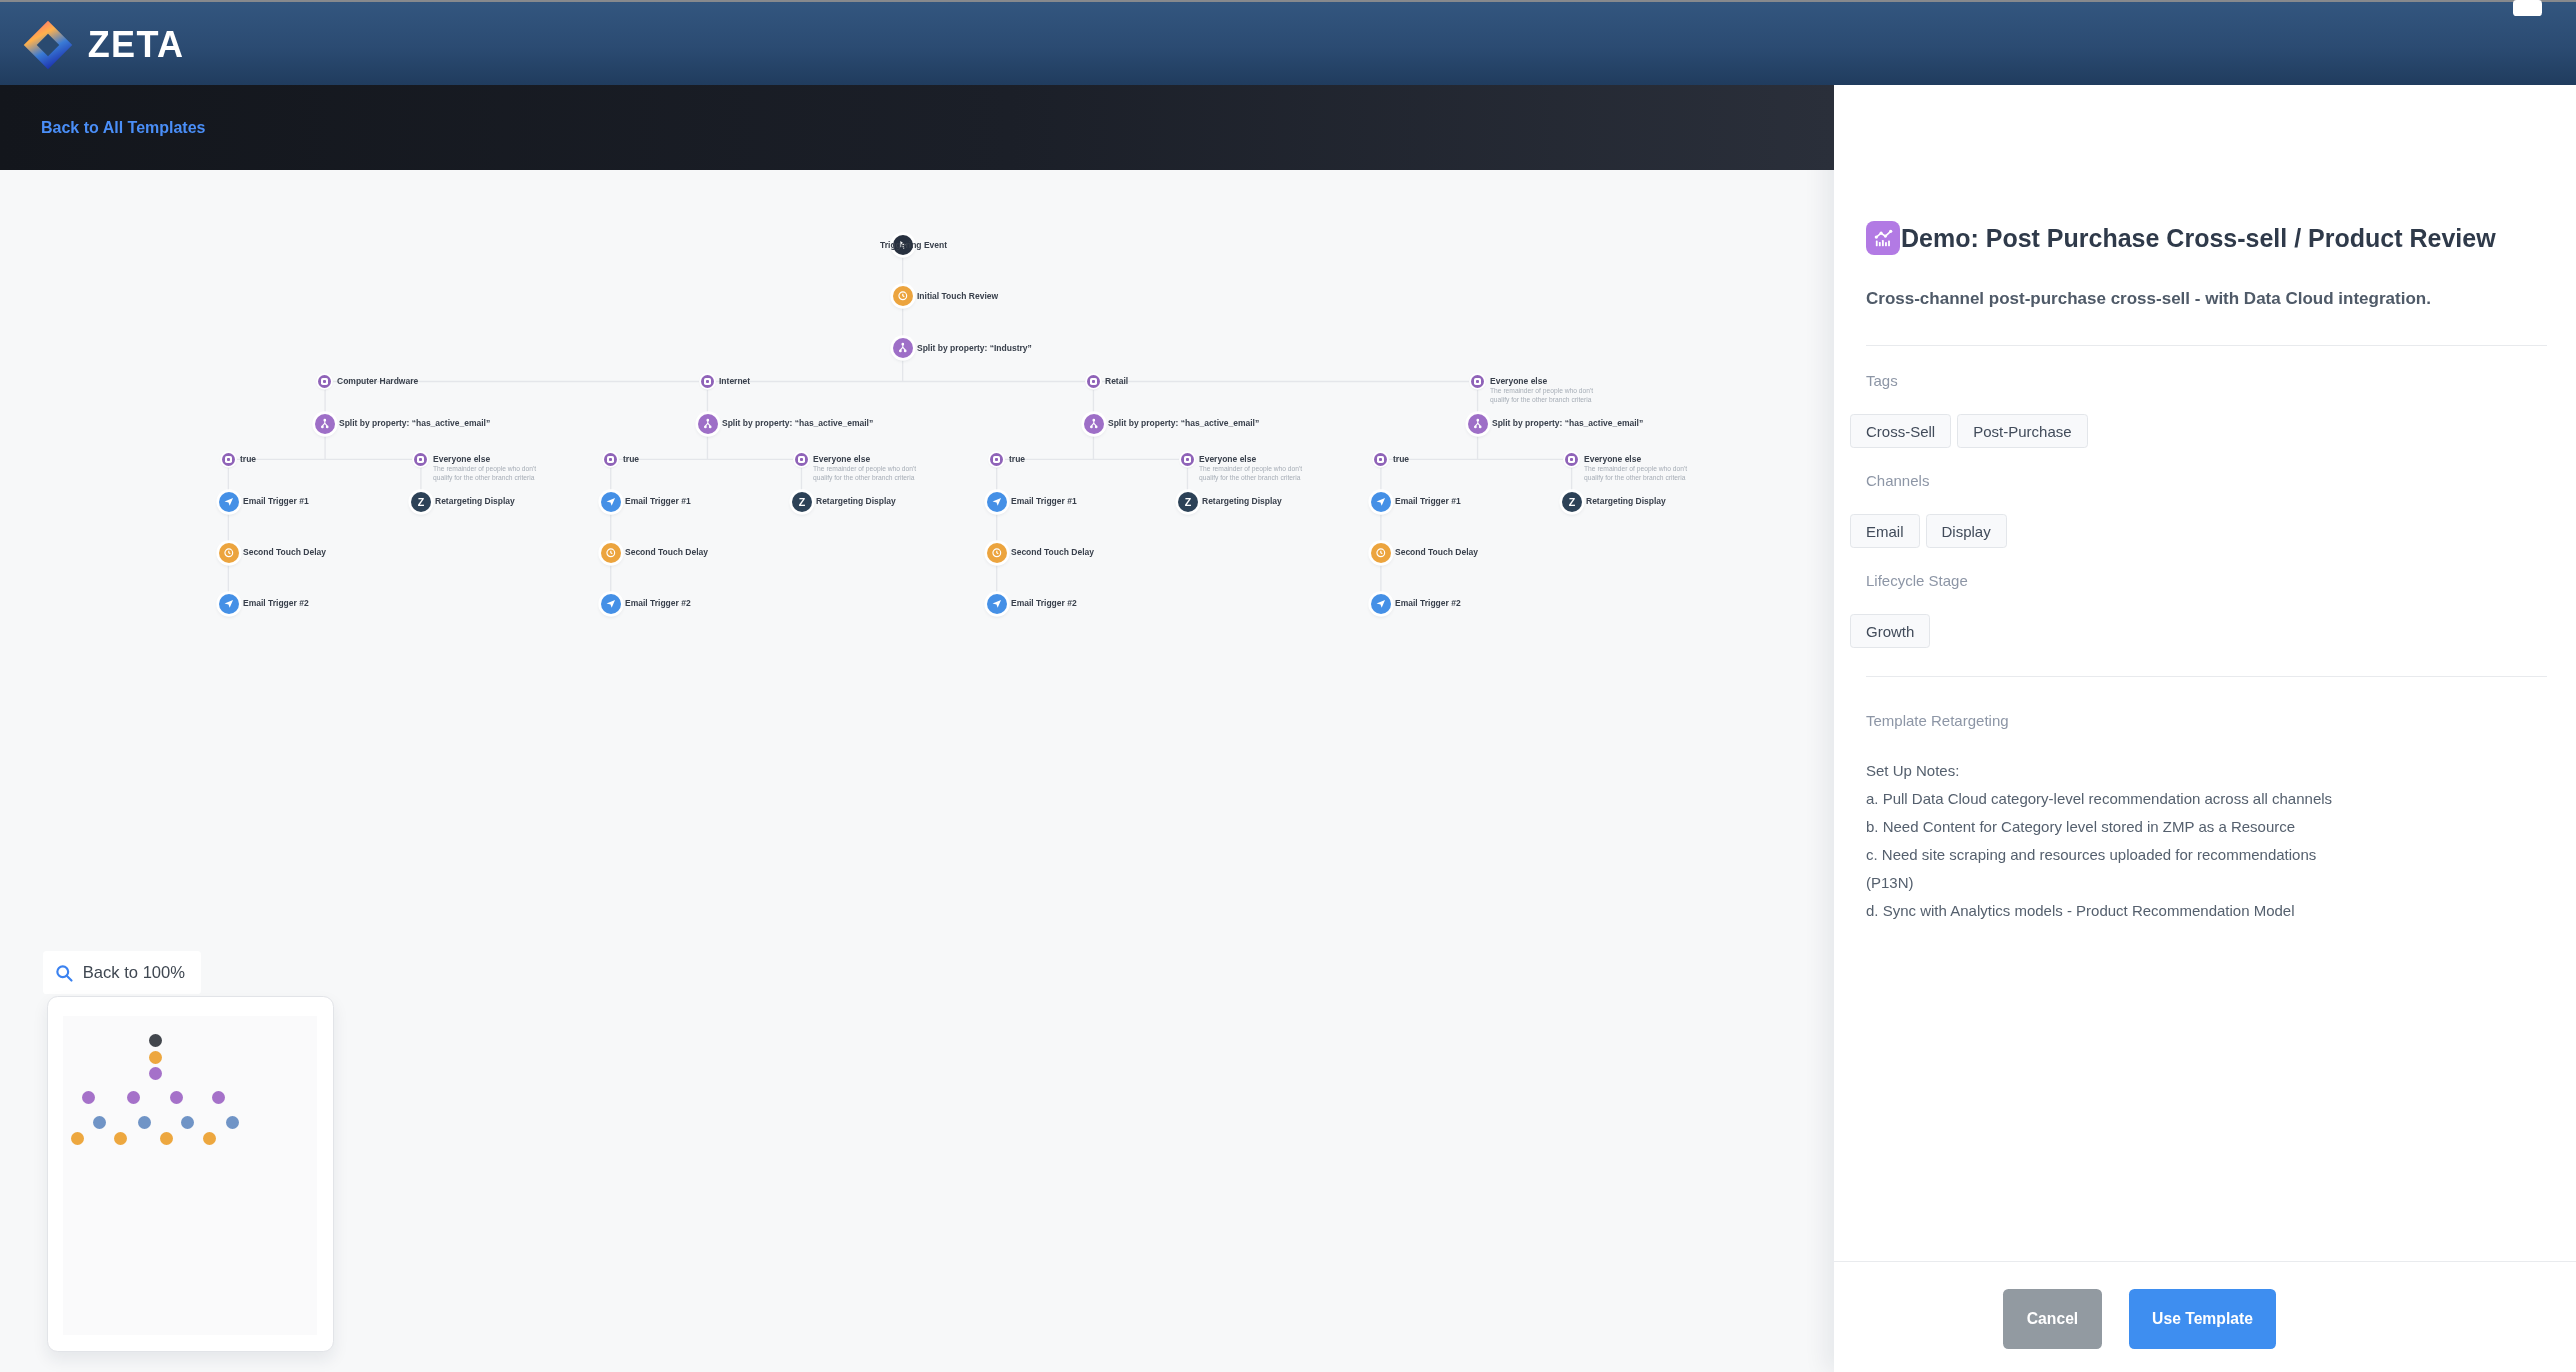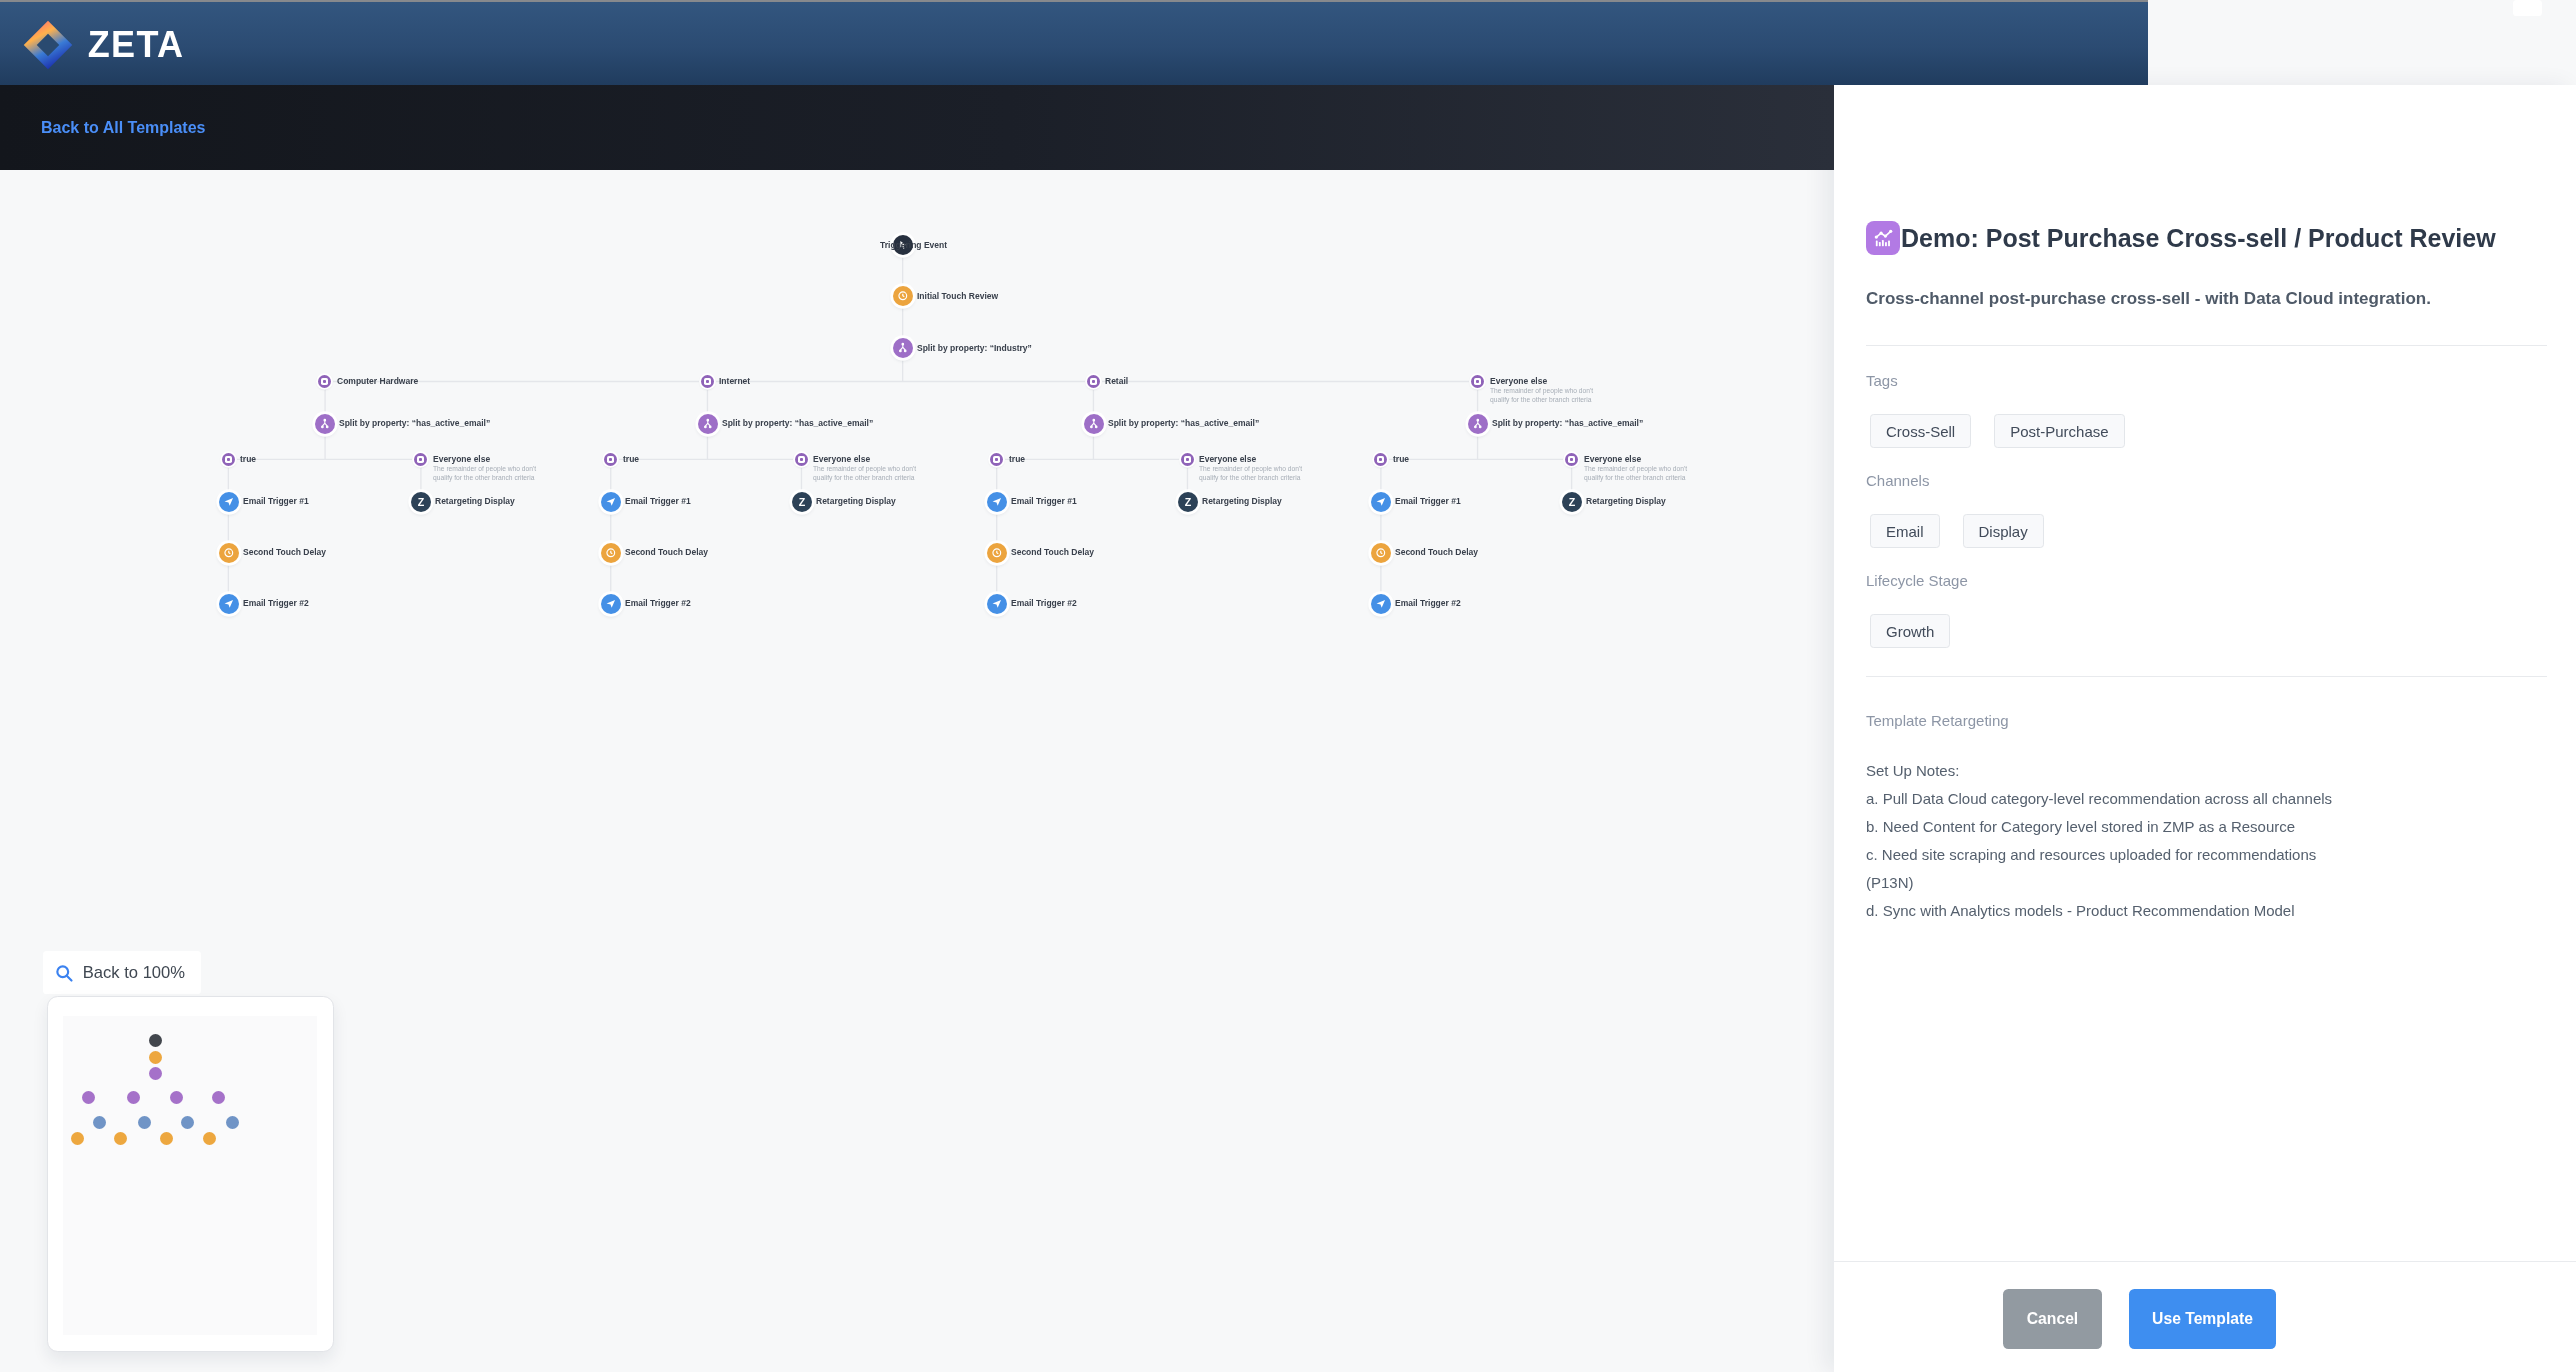--- a/index.html
+++ b/index.html
@@ -1,20 +1,20 @@
 <!DOCTYPE html>
 <html style="font-size:14.3px"><head>
 <meta charset="utf-8">
 <style>
   * { margin:0; padding:0; box-sizing:border-box; }
   html,body { width:2576px; height:1372px; overflow:hidden; }
   body { font-family:"Liberation Sans", sans-serif; background:#f7f8f9; position:relative; }
 
   
-  .navbar { position:absolute; left:0; top:0; width:2148px; height:85px;
+  .navbar { position:absolute; left:0; top:0; width:2576px; height:85px;
     background:linear-gradient(180deg,#33567f 0%,#2b4b72 55%,#203c5e 100%);
     border-top:2.7px solid #87898d; z-index:40; }
   .brand { position:absolute; left:21.5px; top:0; height:85px; display:flex; align-items:center; gap:14.3px; }
   .brand svg { width:52px; height:52px; }
   .brand-text { color:#fff; font-size:36px; font-weight:800; letter-spacing:1.3px; }
   .nav-right { position:absolute; right:72px; top:0; height:85px; display:flex; align-items:center; gap:52px; }
   .nav-context { color:#f2f5f9; font-size:18px; font-weight:500; }
   .nav-divider { width:1.8px; height:56px; background:rgba(255,255,255,0.30); }
   .nav-icon { width:30px; height:30px; display:flex; align-items:center; justify-content:center; cursor:pointer; }
   .nav-icon svg { width:27px; height:27px; }
@@ -68,21 +68,21 @@
     display:flex; align-items:center; }
   .panel-header span { margin-left:32px; font-size:19px; font-weight:600; color:#3a4250; }
   .title-row { position:absolute; left:32px; top:136px; display:flex; align-items:center; gap:1px; }
   .title-icon { width:34px; height:34px; background:#b27ae4; border-radius:8px; flex:none;
     display:flex; align-items:center; justify-content:center; }
   .title-icon svg { width:23px; height:23px; }
   .panel-title { font-size:25px; font-weight:700; color:#2f3a4a; white-space:nowrap; }
   .panel-desc { position:absolute; left:32px; top:204px; width:663px; font-size:17px; font-weight:600; color:#4f5a68; }
   .divider { position:absolute; left:32px; width:681px; height:0.9px; background:#e8eaed; }
   .sec-label { position:absolute; left:32px; font-size:15px; font-weight:400; color:#8d96a6; }
-  .chip-row { position:absolute; left:36px; display:flex; gap:23px; }
+  .chip-row { position:absolute; left:16px; display:flex; gap:6px; }
   .chip { height:34px; padding:0 15px; background:#f8f9fb; border:0.9px solid #e3e6ea; border-radius:3.6px;
     display:flex; align-items:center; font-size:15px; color:#414b5a; }
   .instructions { position:absolute; left:32px; top:672px; width:502px; font-size:15px; line-height:28px;
     color:#55606e; white-space:pre-line; }
   .panel-footer { position:absolute; left:0; top:1176px; width:100%; height:111px; background:#fff;
     border-top:0.9px solid #e9ebee; }
   .btn { position:absolute; top:27px; height:60px; border:none; border-radius:5.4px; color:#fff;
     font-family:"Liberation Sans", sans-serif; font-size:15.7px; font-weight:700; cursor:pointer; }
   .btn-cancel { left:169px; width:99px; background:#929aa1; }
   .btn-use { left:295px; width:147px; background:#3e8ef0; }

